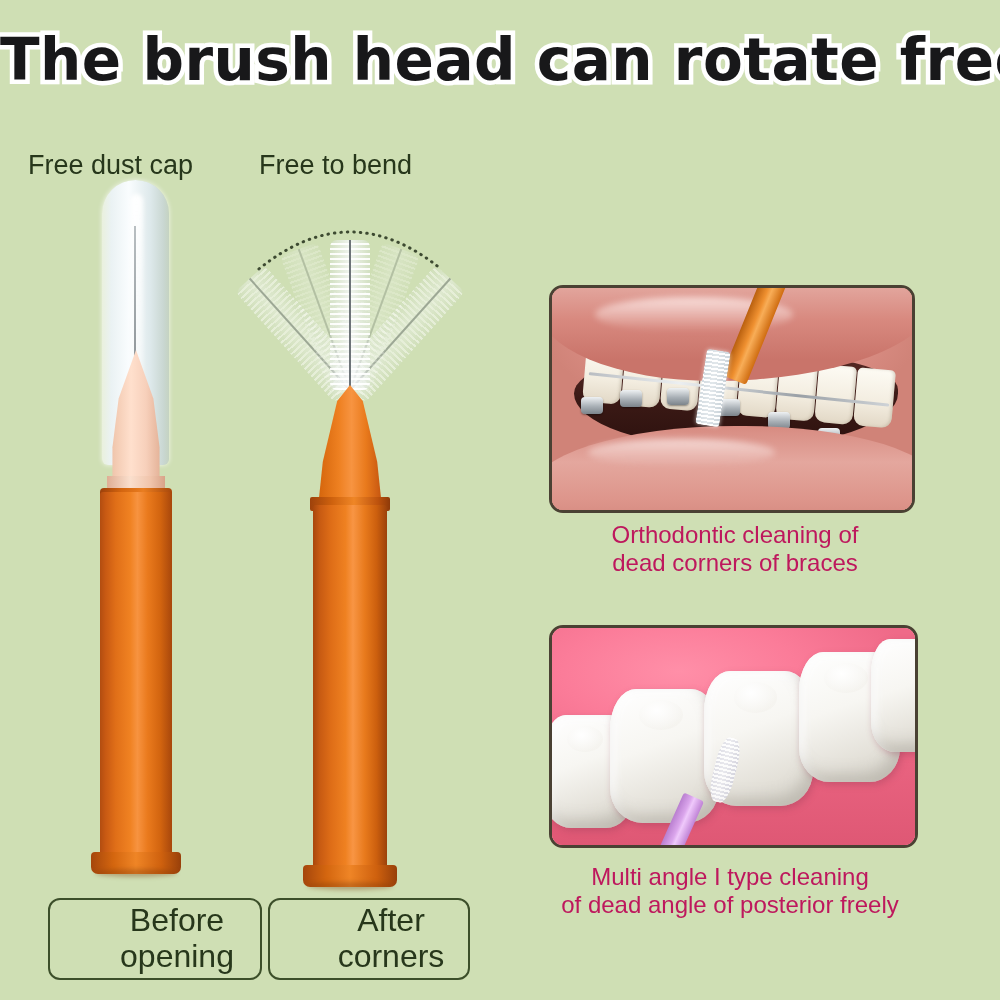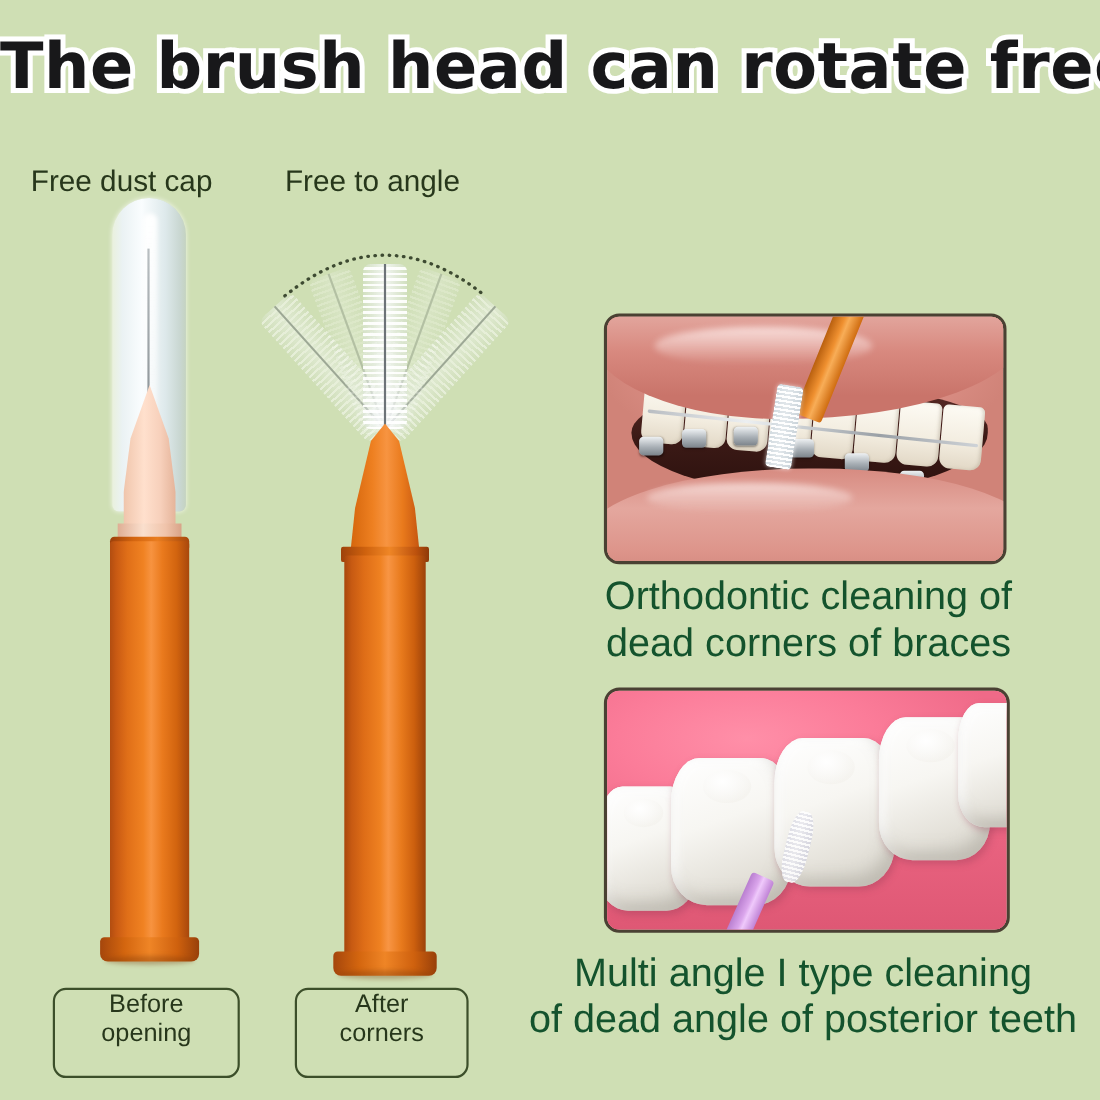--- a/index.html
+++ b/index.html
@@ -146,46 +146,47 @@
   .foot2-shadow{
     position:absolute;left:52px;top:677px;width:86px;height:8px;
     background:rgba(120,55,10,.35);border-radius:50%;filter:blur(2px);
   }
 
   
   .pill{
     position:absolute;
     border:2px solid #3c4f2a;
     border-radius:12px;
-    display:flex;align-items:flex-start;justify-content:center;
+    display:flex;align-items:center;justify-content:center;
     text-align:center;
-    font-size:23px;line-height:1.12;
+    font-size:32px;line-height:1.12;
     color:#27371b;
     background:transparent;
+    padding-left:44px;
   }
   #pill-before{left:48px;top:898px;width:166px;height:78px;}
   #pill-after{left:268px;top:898px;width:154px;height:78px;}
 
   
   .photo{
     position:absolute;
     border:3px solid #4a4133;
     border-radius:14px;
     overflow:hidden;
     background:#f0cfc4;
   }
   #photo-braces{left:549px;top:285px;width:360px;height:222px;}
   #photo-molars{left:549px;top:625px;width:363px;height:217px;}
 
   
   .photocap{
     position:absolute;
     text-align:center;
-    font-size:36px;line-height:1.17;
-    color:#14532d;
+    font-size:24px;line-height:1.17;
+    color:#be185d;
     white-space:pre-line;
   }
   #cap-braces{left:500px;top:521px;width:470px;}
   #cap-molars{left:460px;top:863px;width:540px;}
 
   
   .p1-skin{position:absolute;inset:0;
     background:
       radial-gradient(ellipse 70% 55% at 50% 18%, #e8a9a2 0%, #dd9188 45%, #d08378 75%),
       linear-gradient(180deg,#e3a59c,#d98d83);
@@ -295,21 +296,21 @@
   }
 </style>
 </head>
 <body>
 
 <div class="stage">
 
   <div id="title">The brush head can rotate freely</div>
 
   <div class="smalllabel" id="lbl-dustcap">Free dust cap</div>
-  <div class="smalllabel" id="lbl-bend">Free to angle</div>
+  <div class="smalllabel" id="lbl-bend">Free to bend</div>
 
   <div id="brush1">
     <div class="cap">
       <div class="cap-inner-sheen"></div>
     </div>
     <div class="cap-wire"></div>
     <div class="cone1"></div>
     <div class="neck1"></div>
     <div class="handle1-top"></div>
     <div class="handle1"></div>
@@ -412,15 +413,15 @@
       <div class="p2-cusp" style="left:24%;top:33%;width:12%;height:14%;"></div>
       <div class="p2-cusp" style="left:50%;top:25%;width:12%;height:14%;"></div>
       <div class="p2-cusp" style="left:75%;top:16%;width:12%;height:14%;"></div>
     </div>
 
     <div class="p2-brush-head"></div>
     <div class="p2-brush-stem"></div>
   </div>
 
   <div class="photocap" id="cap-molars">Multi angle I type cleaning
-of dead angle of posterior teeth</div>
+of dead angle of posterior freely</div>
 
 </div>
 
 </body></html>

